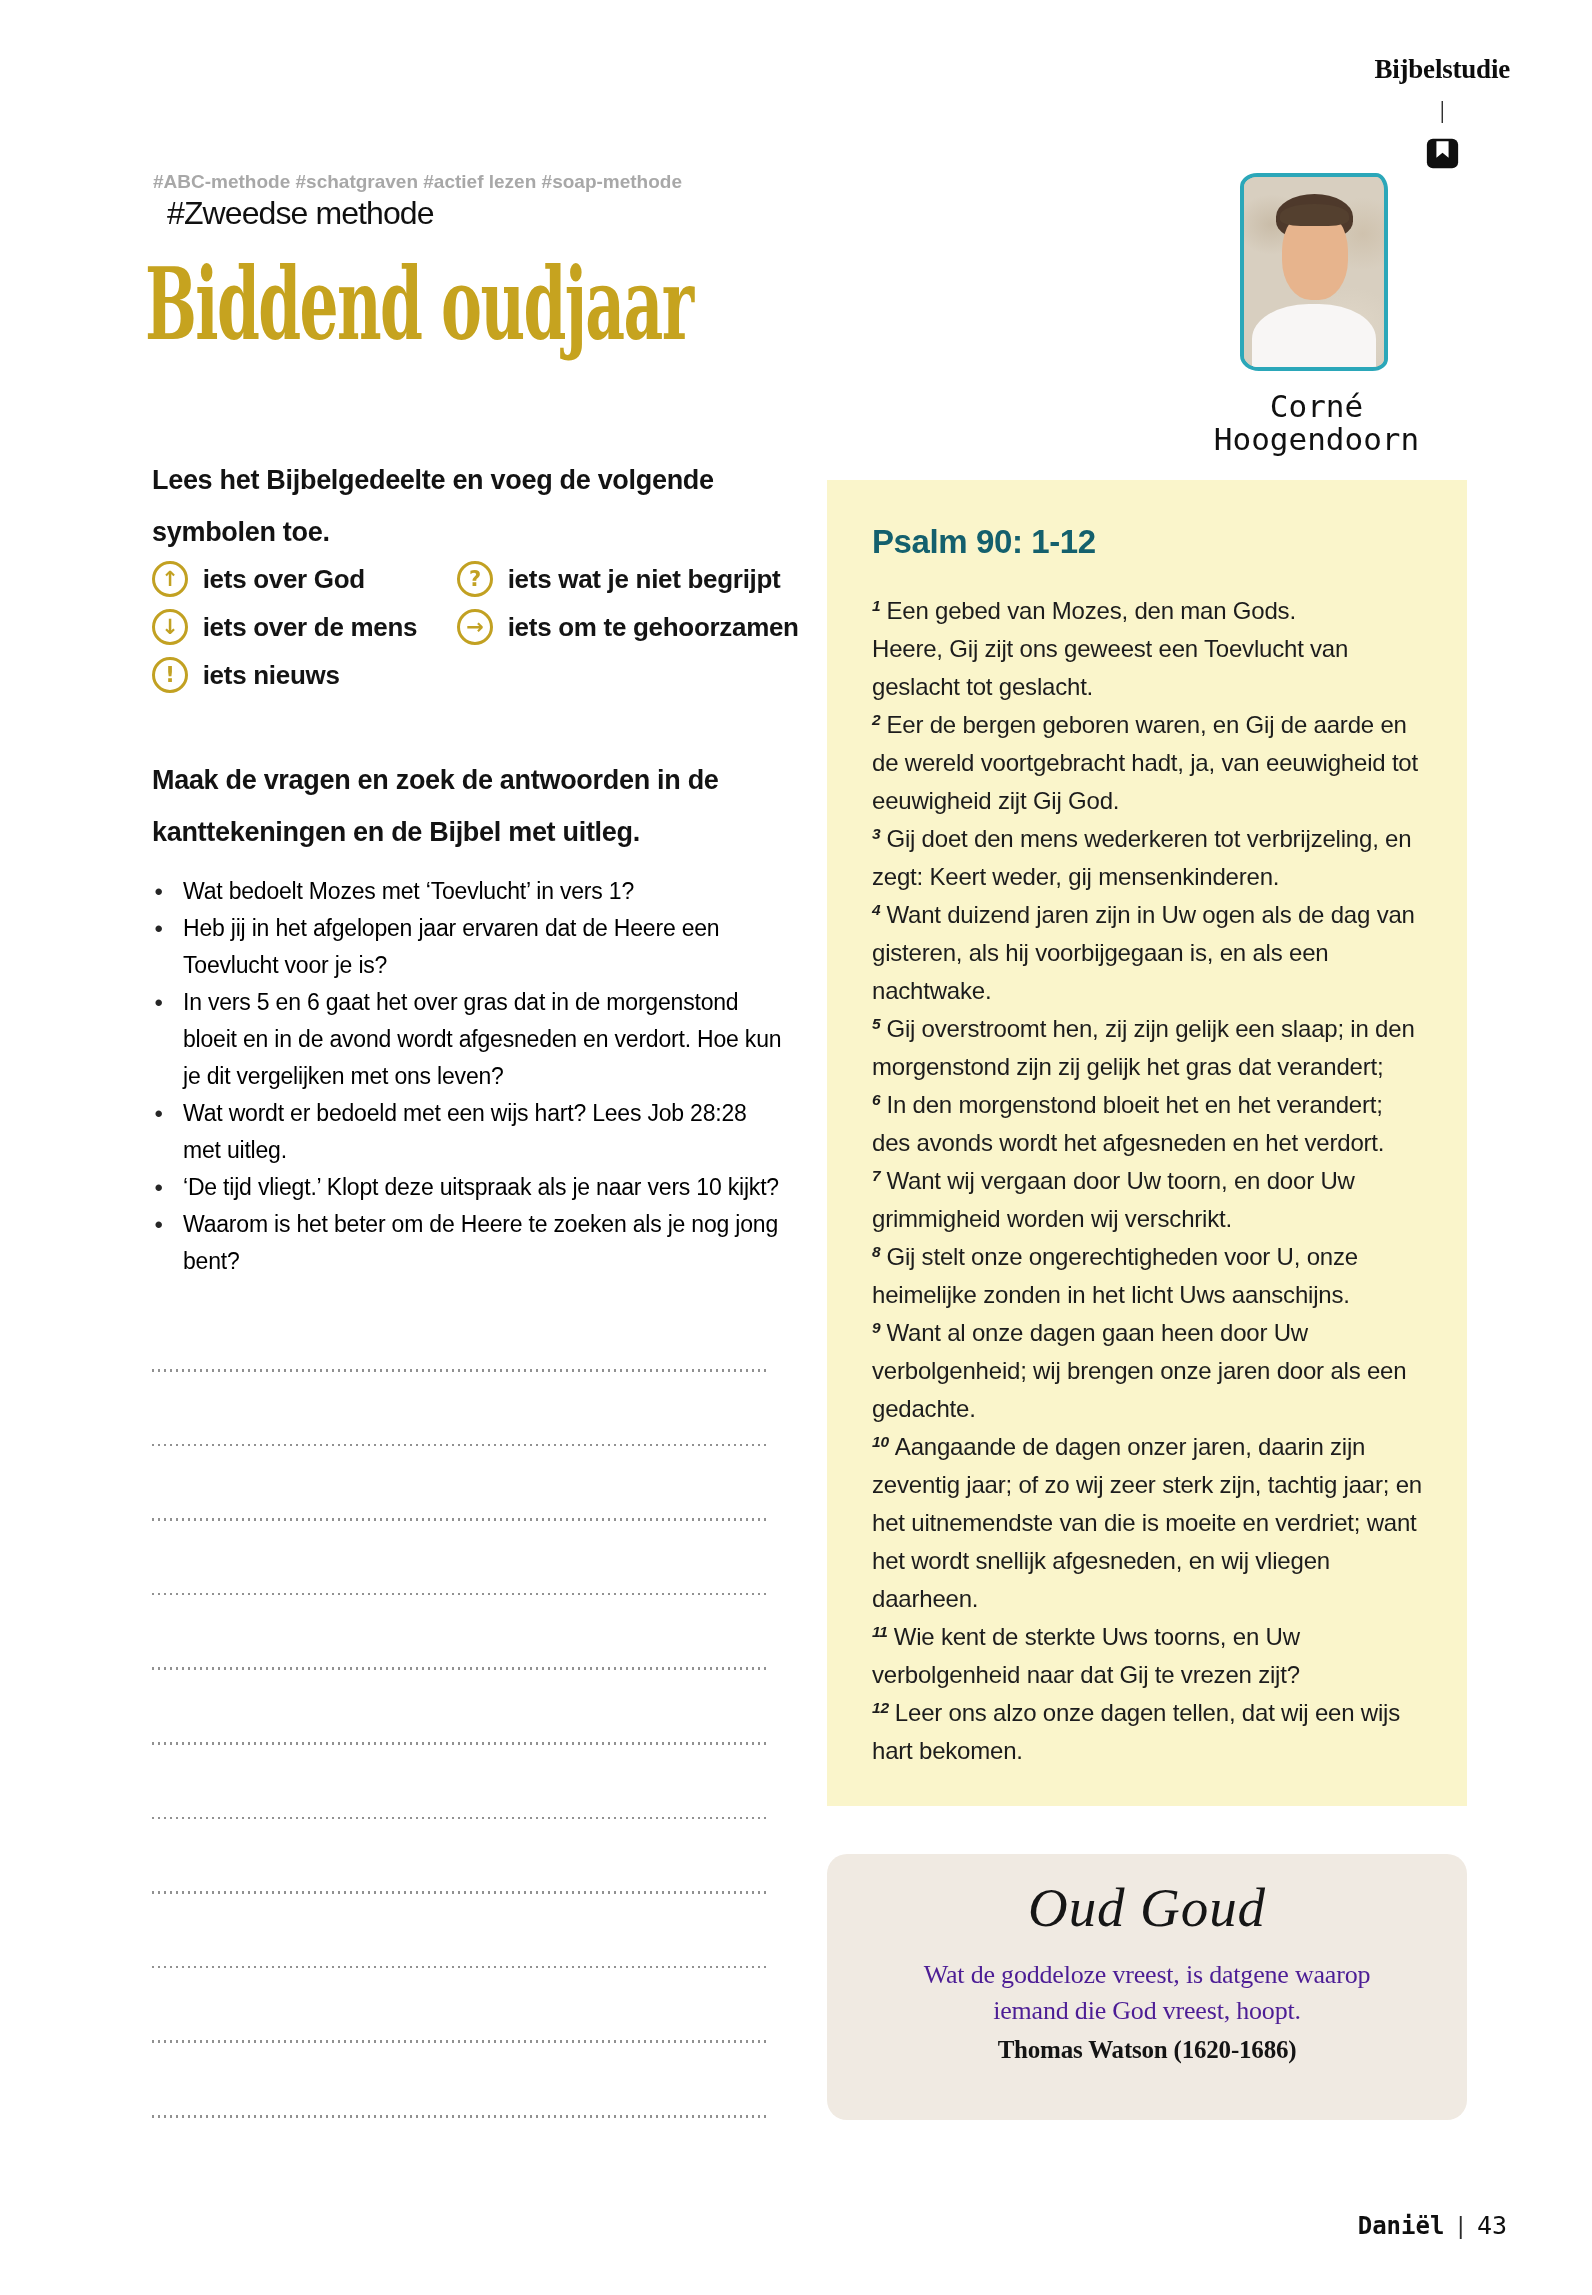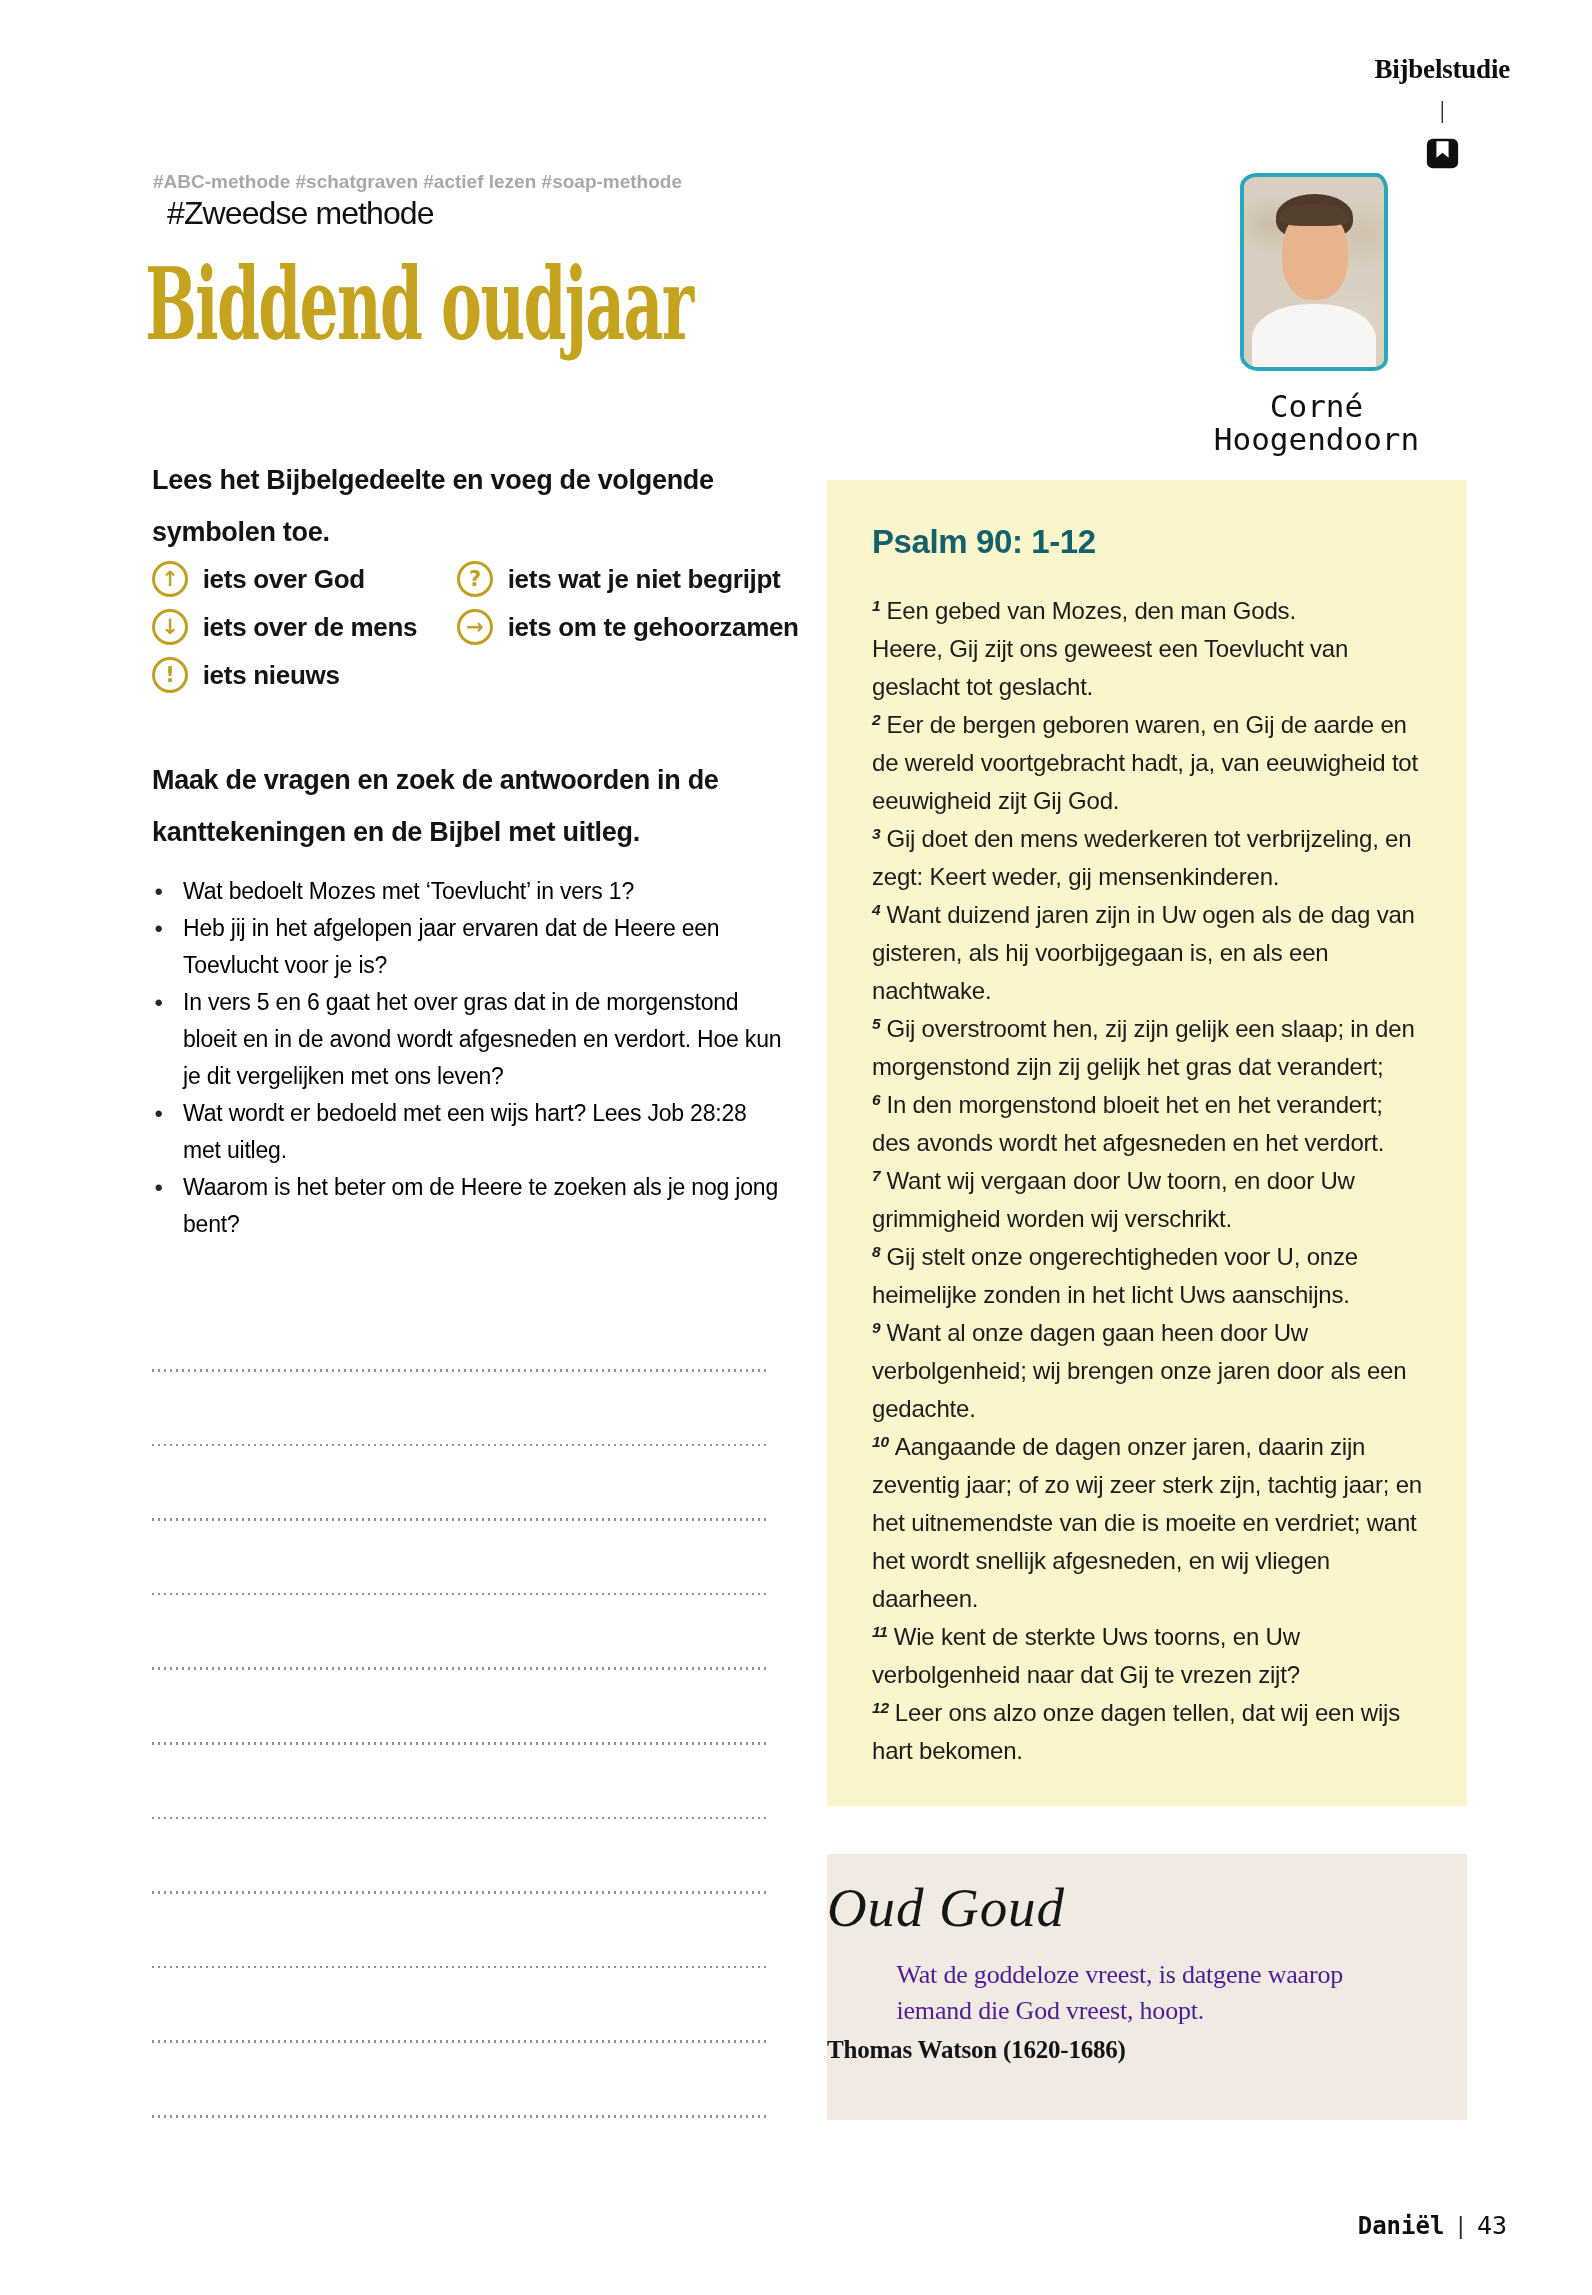--- a/index.html
+++ b/index.html
@@ -71,21 +71,21 @@
   
   .scripture-box{position:absolute;left:827px;top:480px;width:640px;box-sizing:border-box;
       padding:43px 45px 36px 45px;background:#faf5cb;}
   .scripture-title{margin:0 0 31px 0;font-size:33px;font-weight:700;color:#14606d;letter-spacing:-0.4px;}
   .verse{margin:0;font-size:24px;line-height:38px;color:#1c1c1c;letter-spacing:-0.2px;}
   .vnum{font-weight:700;font-style:italic;font-size:15.5px;line-height:0;vertical-align:7.8px;margin-right:6px;}
   .vtext{white-space:pre-line;}
 
   
   .quote-box{position:absolute;left:827px;top:1854px;width:640px;height:266px;box-sizing:border-box;
-      background:#f0eae2;padding-top:21px;}
+      background:#f0eae2;text-align:center;padding-top:21px;border-radius:20px;}
   .quote-title{font-family:"Liberation Serif",serif;font-style:italic;font-size:55px;line-height:1.2;
       color:#161616;letter-spacing:0.9px;}
   .quote-text{margin:15.5px auto 0 auto;width:501px;font-size:26px;line-height:36px;color:#4c1d95;font-family:Liberation Serif, serif;}
   .quote-attribution{margin:7px 0 0 0;font-family:"Liberation Serif",serif;font-weight:700;font-size:25px;color:#141414;}
 
   
   .page-footer{position:absolute;top:2211px;right:85px;display:flex;align-items:baseline;gap:9.5px;
       font-family:"DejaVu Sans Mono",monospace;letter-spacing:0;}
   .footer-book{font-weight:700;font-size:24px;color:#0f0f0f;}
   .footer-divider{font-weight:400;font-size:22.4px;color:#2a2a2a;}
@@ -165,20 +165,21 @@
   </div>
 
   <h2 class="task-heading">Maak de vragen en zoek de antwoorden in de
 kanttekeningen en de Bijbel met uitleg.</h2>
 
   <ul class="questions">
     <li class="question">Wat bedoelt Mozes met ‘Toevlucht’ in vers 1?</li>
     <li class="question">Heb jij in het afgelopen jaar ervaren dat de Heere een Toevlucht voor je is?</li>
     <li class="question">In vers 5 en 6 gaat het over gras dat in de morgenstond bloeit en in de avond wordt afgesneden en verdort. Hoe kun je dit vergelijken met ons leven?</li>
     <li class="question">Wat wordt er bedoeld met een wijs hart? Lees Job 28:28 met uitleg.</li>
+    <li class="question">‘De tijd vliegt.’ Klopt deze uitspraak als je naar vers 10 kijkt?</li>
     <li class="question">Waarom is het beter om de Heere te zoeken als je nog jong bent?</li>
   </ul>
 
   <div class="answer-lines">
     <div class="answer-line"></div>
     <div class="answer-line"></div>
     <div class="answer-line"></div>
     <div class="answer-line"></div>
     <div class="answer-line"></div>
     <div class="answer-line"></div>

